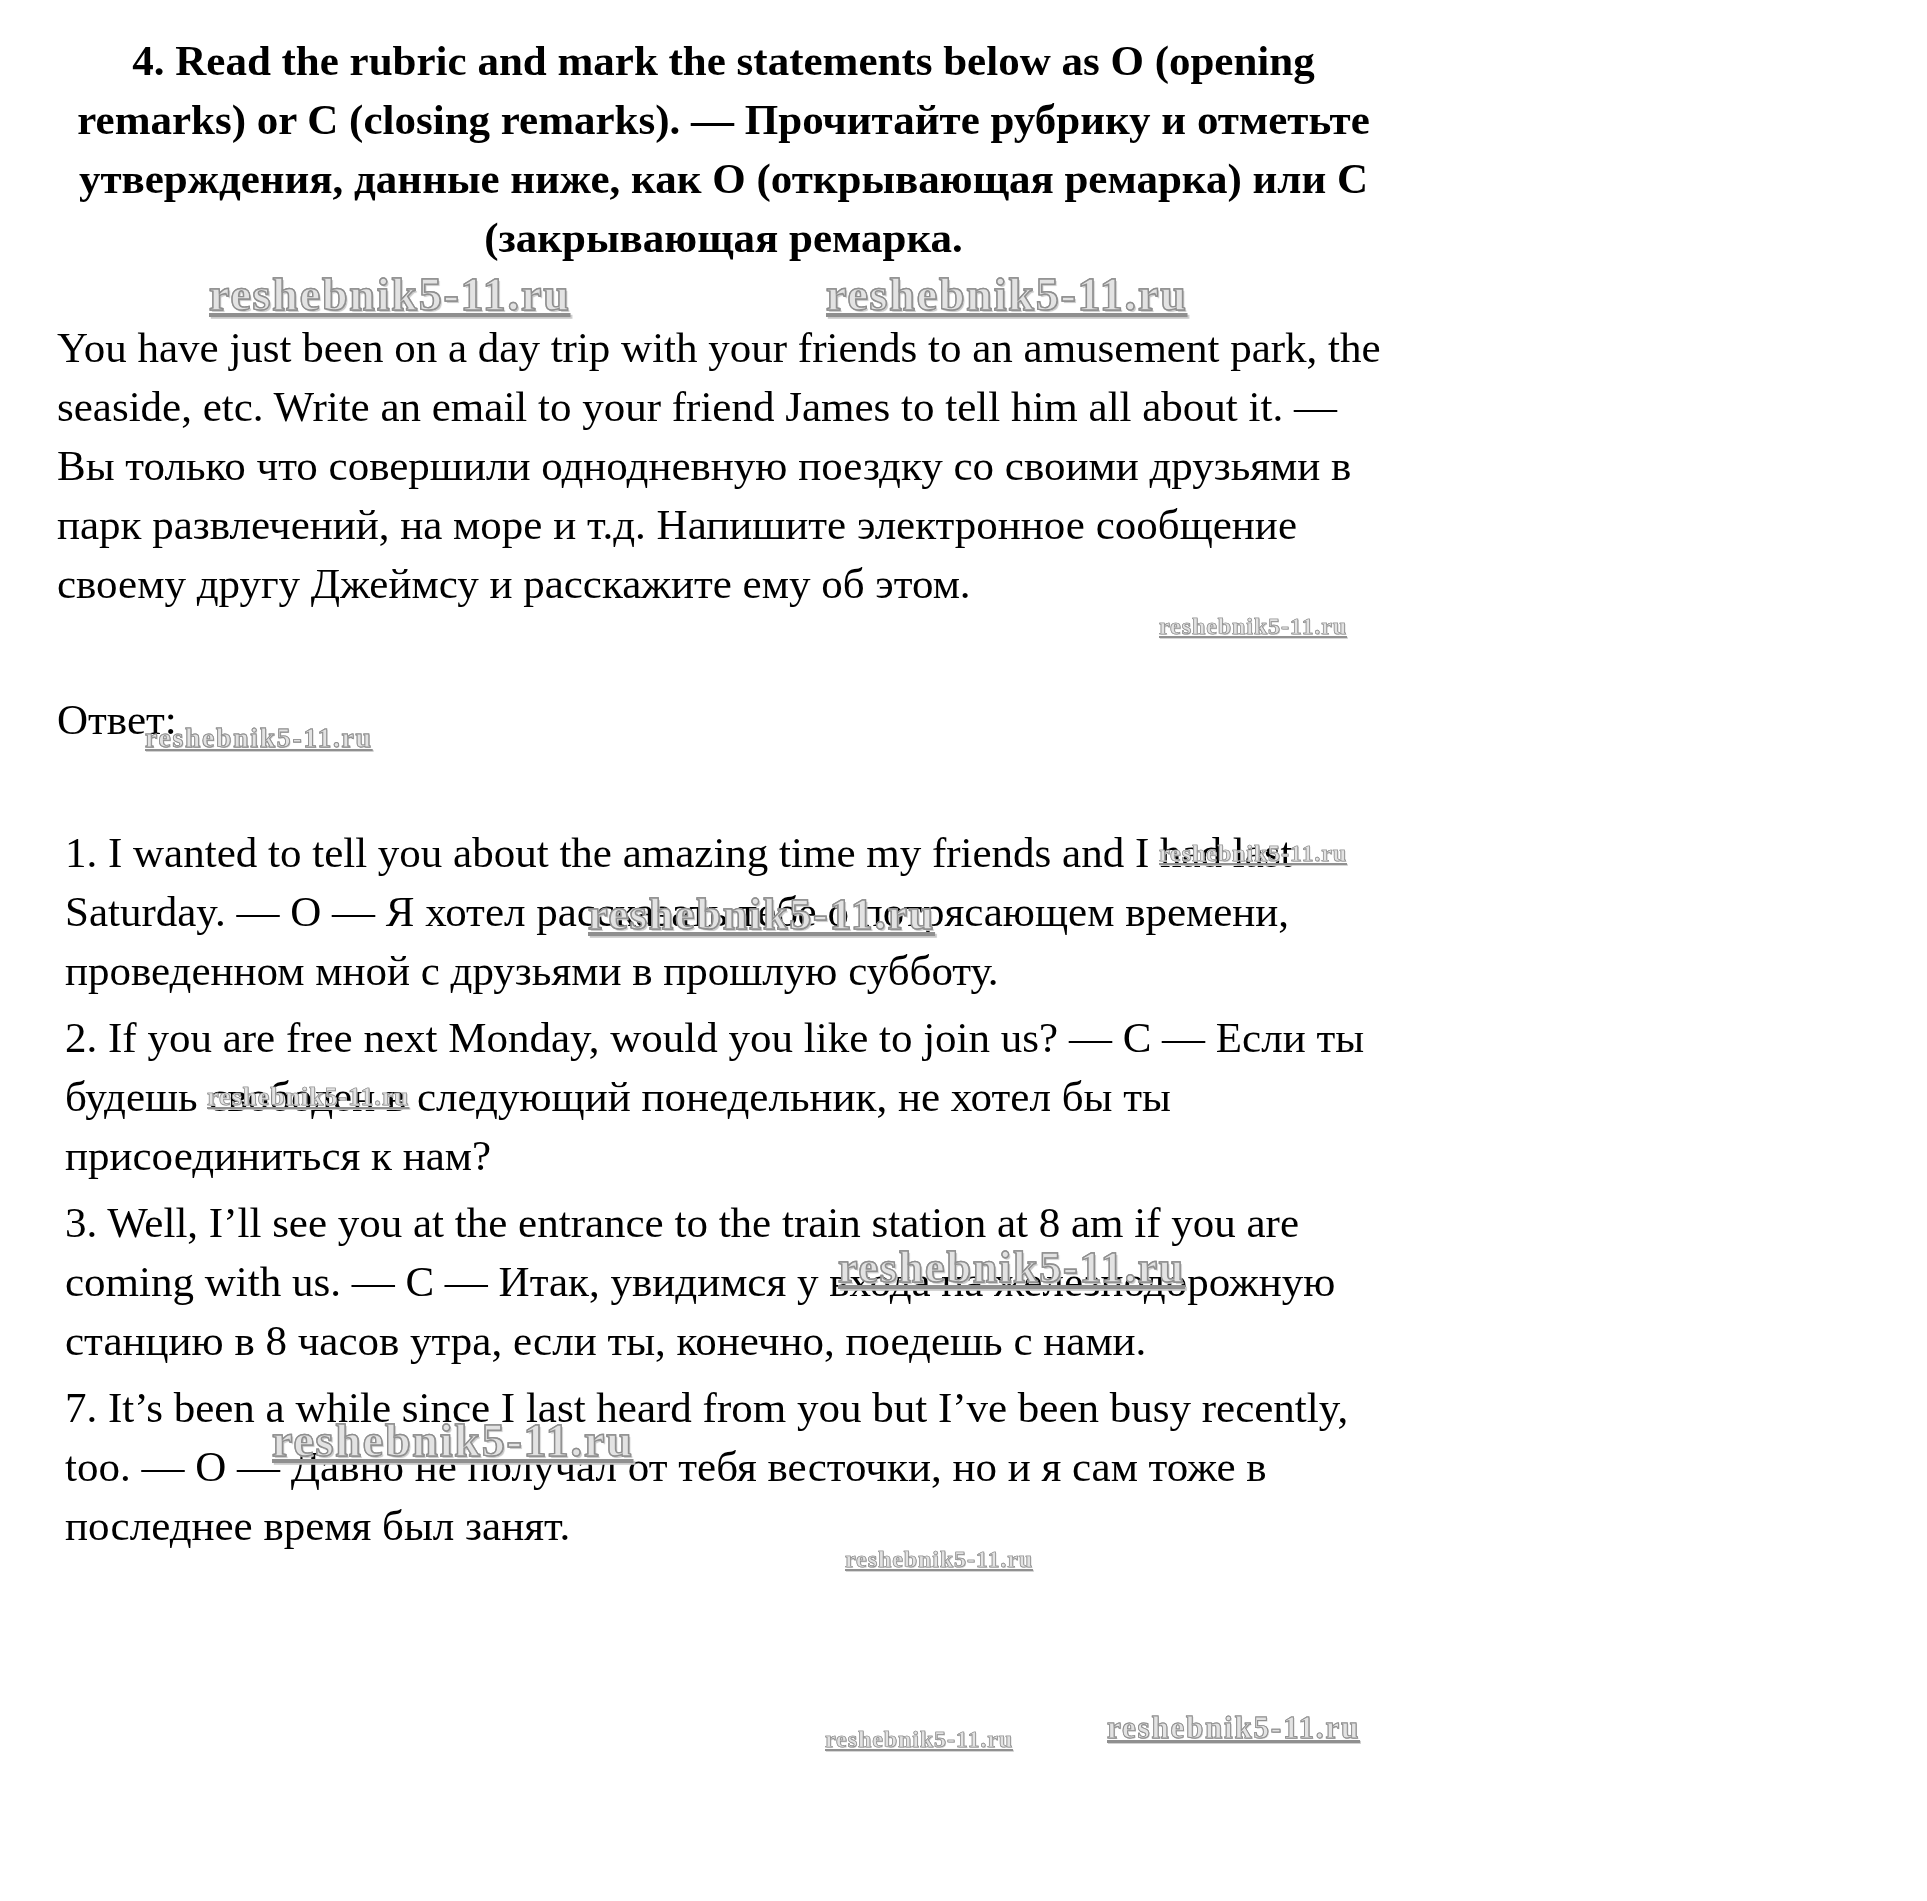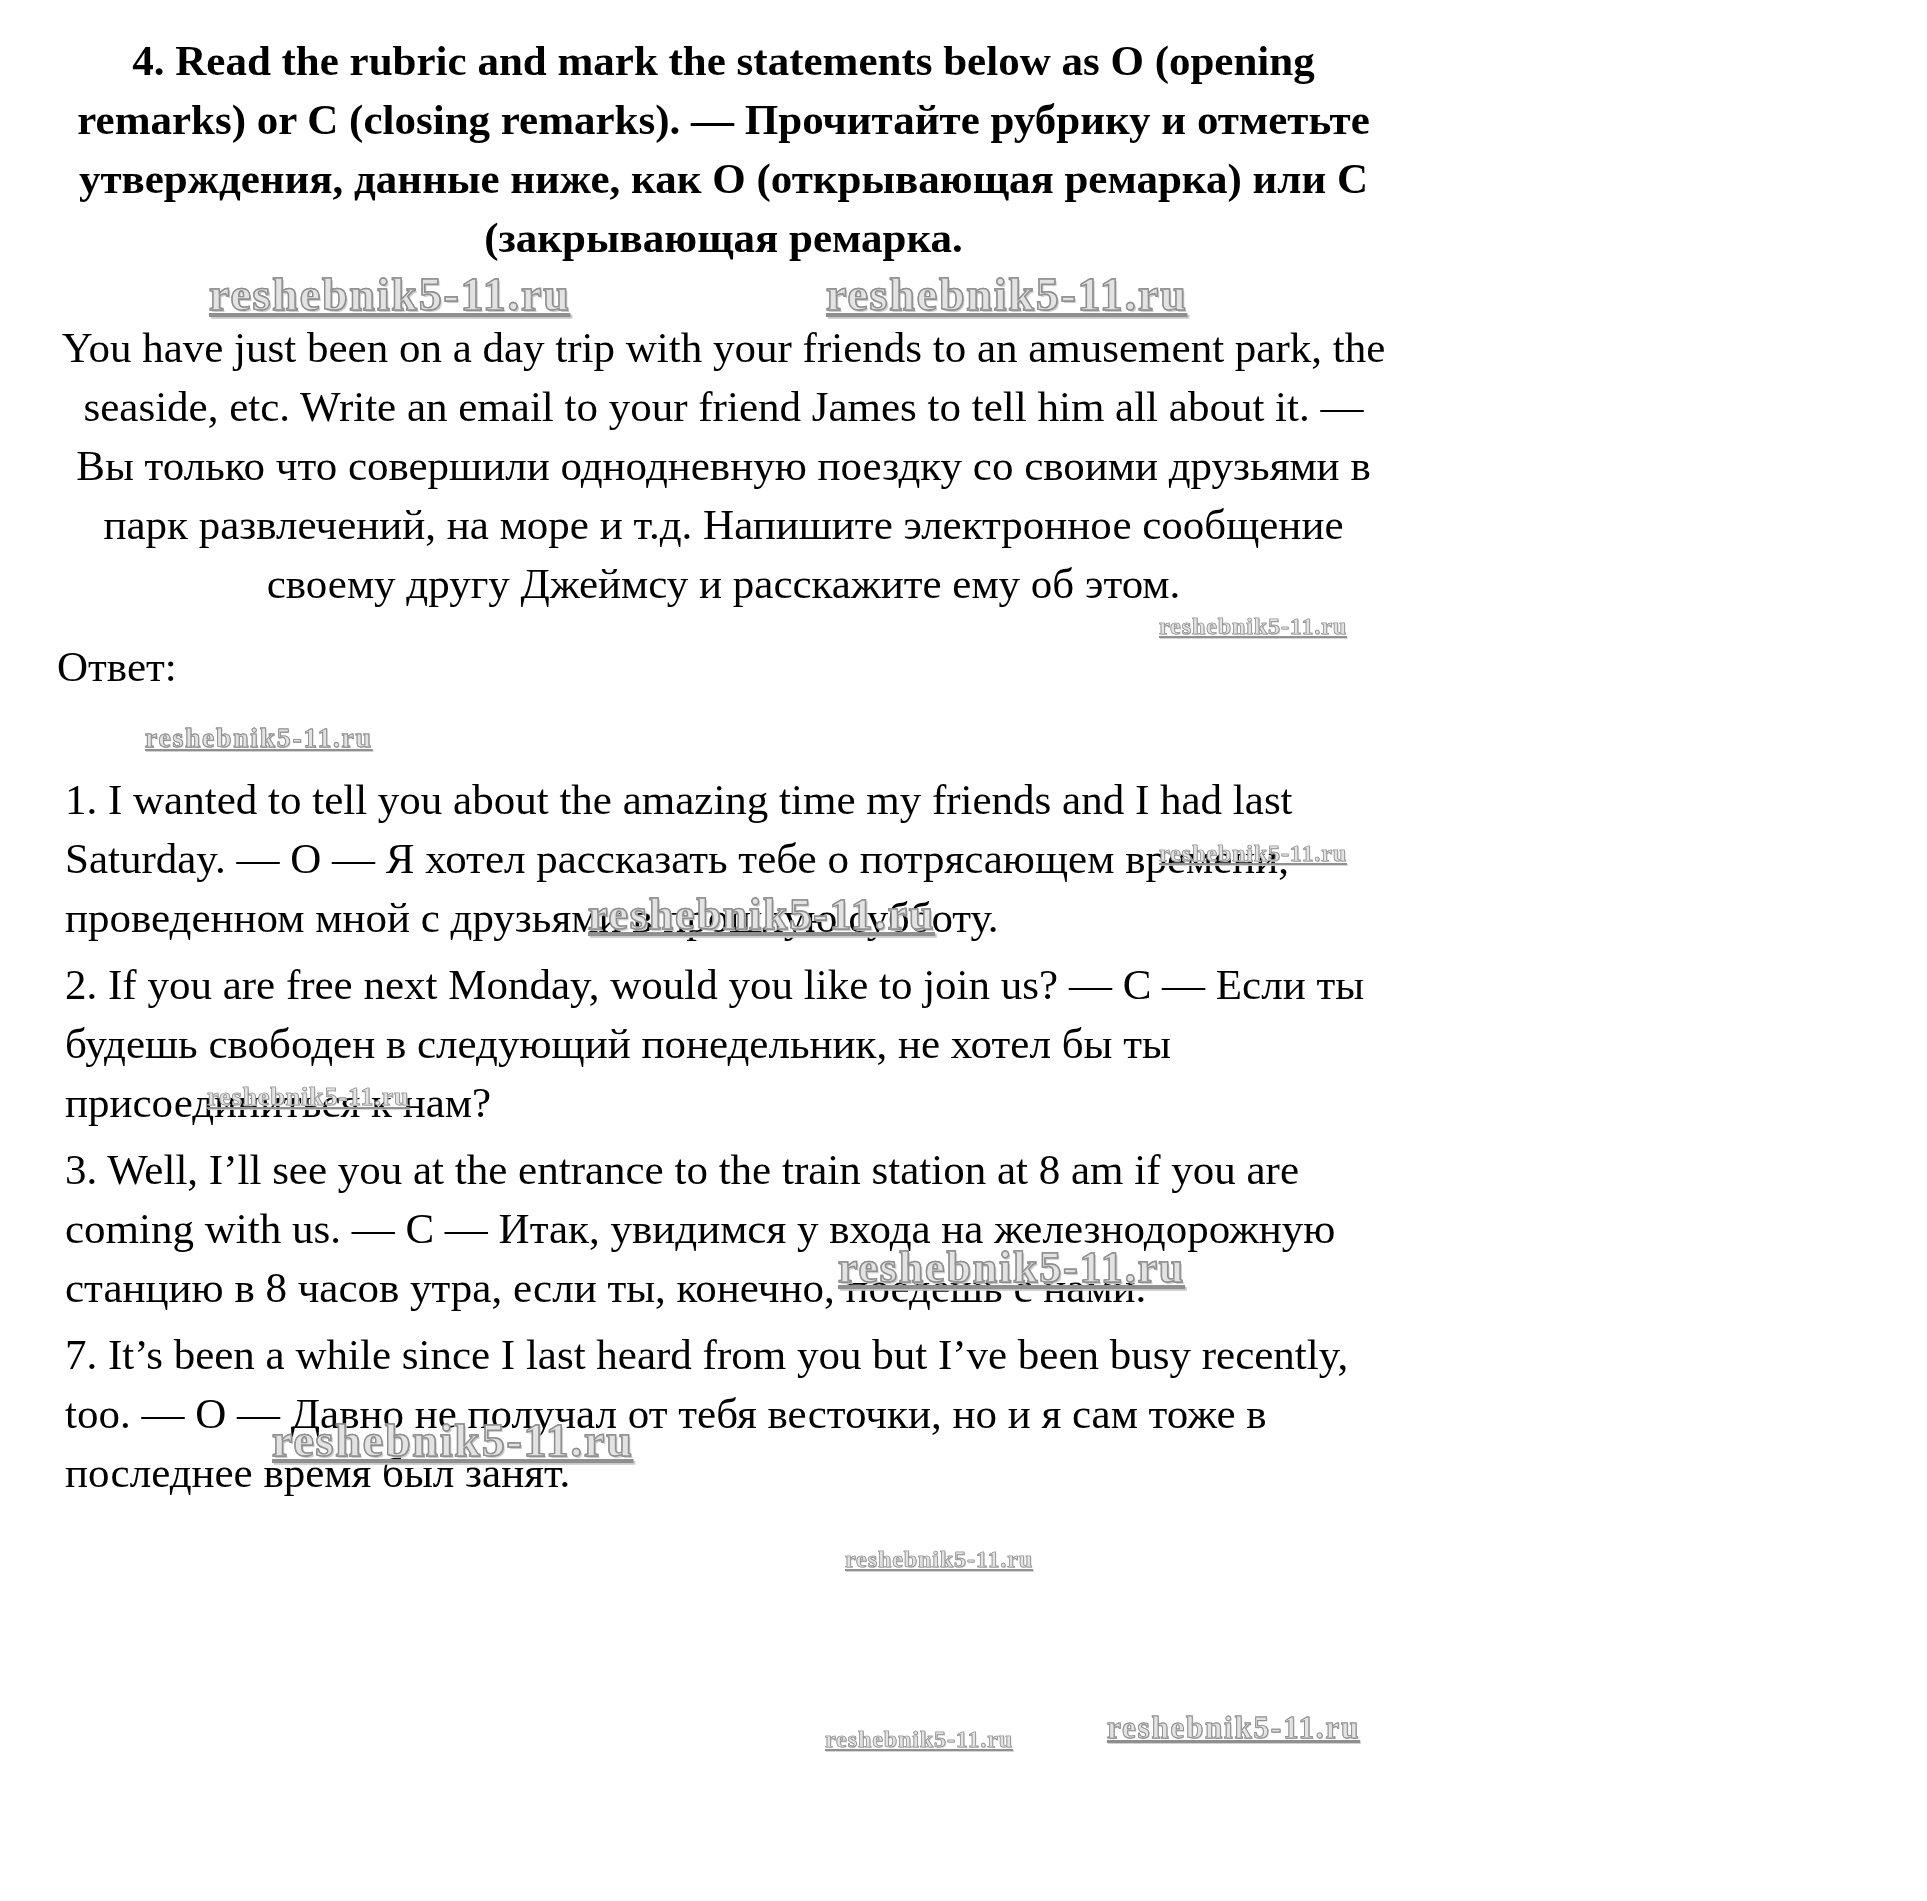--- a/index.html
+++ b/index.html
@@ -21,22 +21,21 @@
     line-height: 59px;
   }
   .heading {
     font-size: 43px;
     font-weight: bold;
     line-height: 59px;
     margin-bottom: 51px;
     text-align: center;
   }
   .rubric {
-    margin-bottom: 24px;
-    text-align: center;
+    margin-bottom: 77px;
   }
   .answer-label {
     margin-bottom: 74px;
   }
   .items p {
     margin: 8px;
   }
   
   .wm {
     position: absolute;

